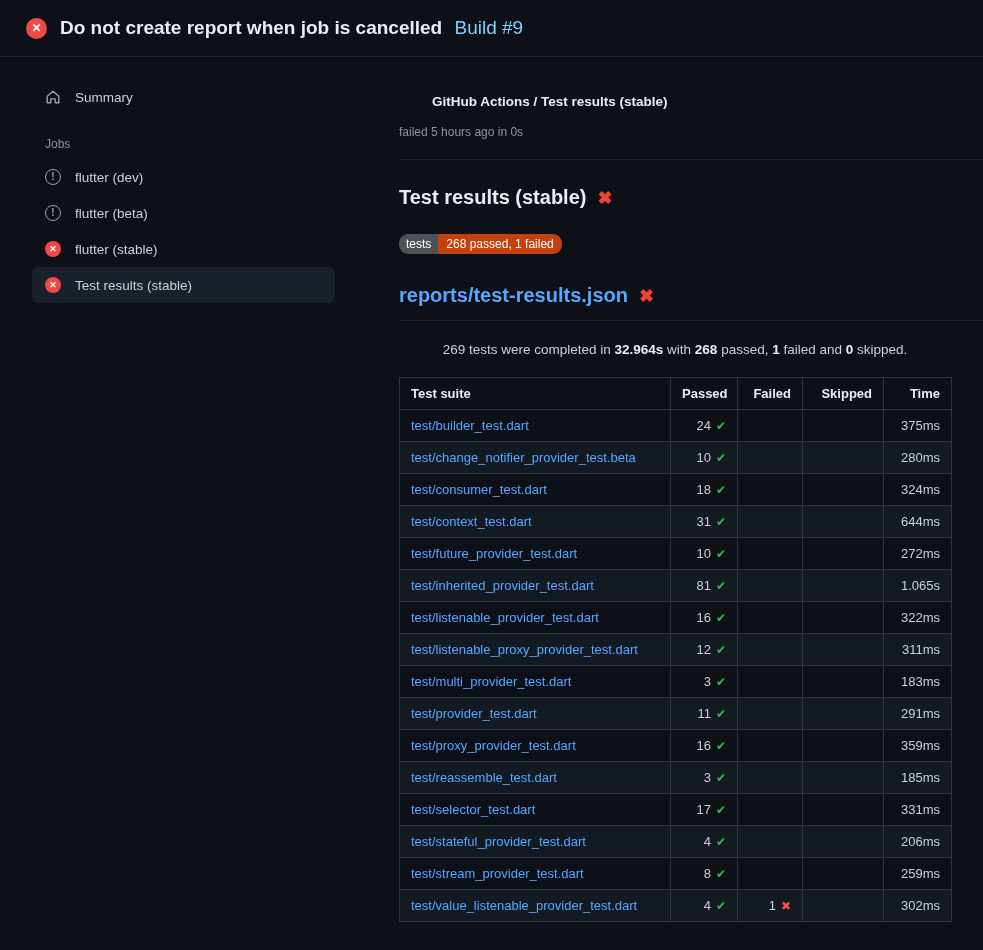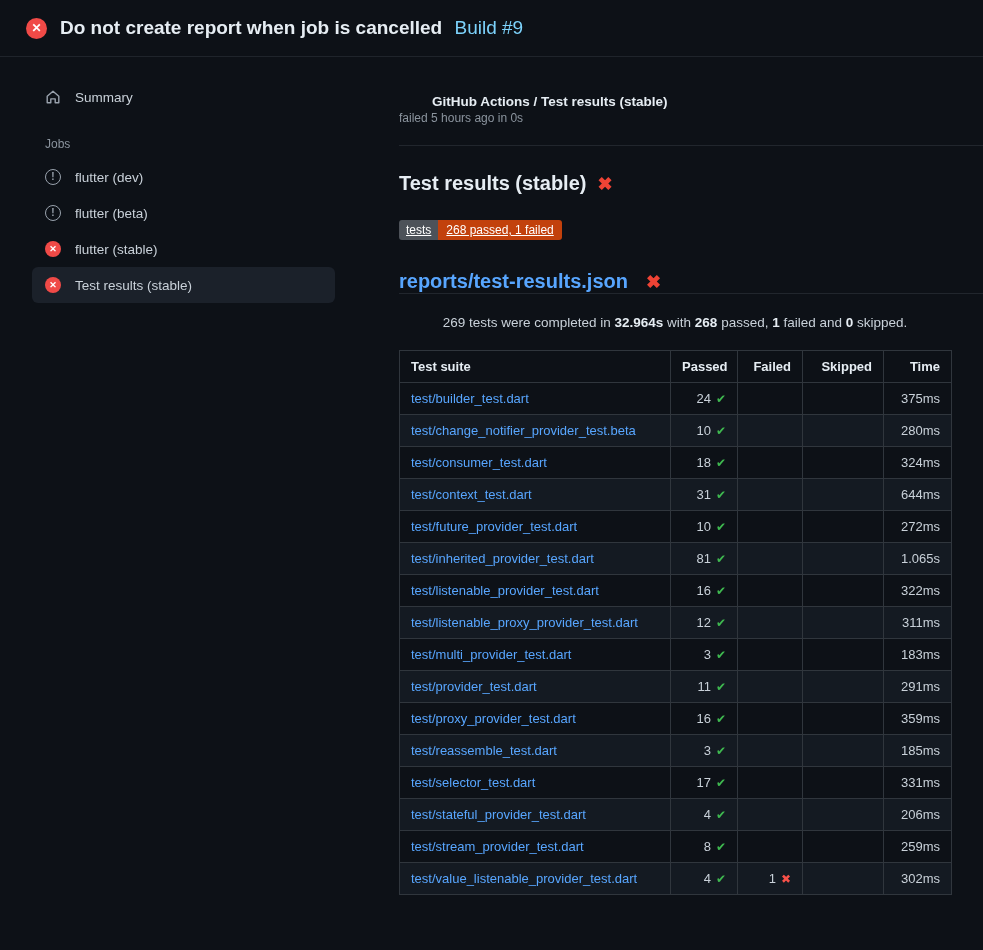--- a/index.html
+++ b/index.html
@@ -42,40 +42,40 @@
     display:inline-flex; align-items:center; justify-content:center;
     flex-shrink:0; line-height:1;
   }
   .job-icon.neutral { border:1.5px solid #99a2ad; color:#99a2ad; font-size:10px; font-weight:700; }
   .job-icon.failed  { background:#f04a47; color:#fff; font-size:9px; font-weight:700; }
   .home-icon { flex-shrink:0; display:inline-flex; }
 
   
   .main { flex:1; min-width:0; padding:37px 32px 0; }
   .breadcrumb { font-size:13.5px; font-weight:700; color:#e6edf3;margin-left:33px; }
-  .status-line { font-size:12px; color:#8b949e; margin-top:2px; }
+  .status-line { font-size:12px; color:#8b949e; margin-top:16px; }
   .divider { border-bottom:1px solid #21262d; margin:20px -32px 0 0; }
 
   .section-title {
     margin:26px 0 0; display:flex; align-items:center; gap:11px;
     font-size:20px; font-weight:700; color:#e6edf3;
   }
   .emoji-x { color:#ee4335; font-size:18px; font-weight:700; line-height:1; }
 
   .badge {
     display:inline-flex; margin-top:25px; font-size:12px;
-    border-radius:3px; overflow:hidden; color:#fff; line-height:1;text-decoration:underline;
+    border-radius:9px; overflow:hidden; color:#fff; line-height:1;
   }
   .badge-label { background:#4d5259; padding:4px 7px; }
   .badge-value { background:#c2410c; padding:4px 8px; }
 
   .report-title {
-    margin:30px -32px 0 0; 
+    margin:30px -32px 0 0; padding-bottom:13px;
     border-bottom:1px solid #21262d;
-    display:flex; align-items:center; gap:18px;
+    display:flex; align-items:center; gap:11px;
     font-size:20px; font-weight:700;
   }
   .report-link { color:#58a6ff; text-decoration:none; }
 
   .summary { font-size:13.5px; margin:21px 0 0; color:#c9d1d9;text-align:center; }
   .summary b { color:#e6edf3; }
 
   
   table { border-collapse:collapse; margin-top:20px; width:552px; font-size:13px; table-layout:fixed; }
   th, td { border:1px solid #30363d; padding:8px 11px; overflow:hidden; white-space:nowrap; }

